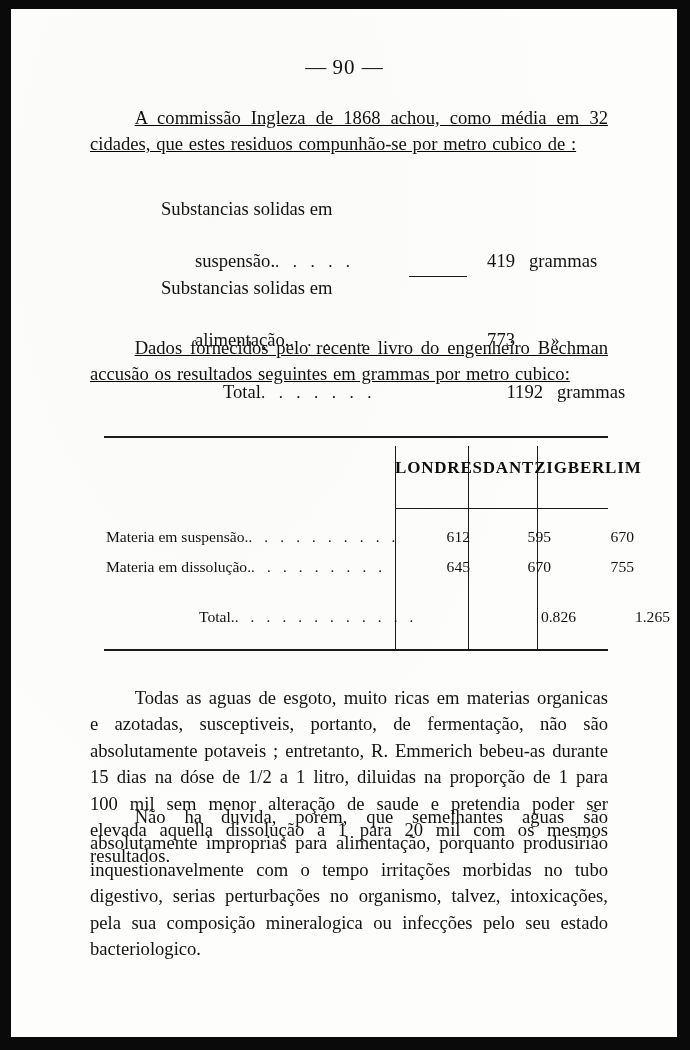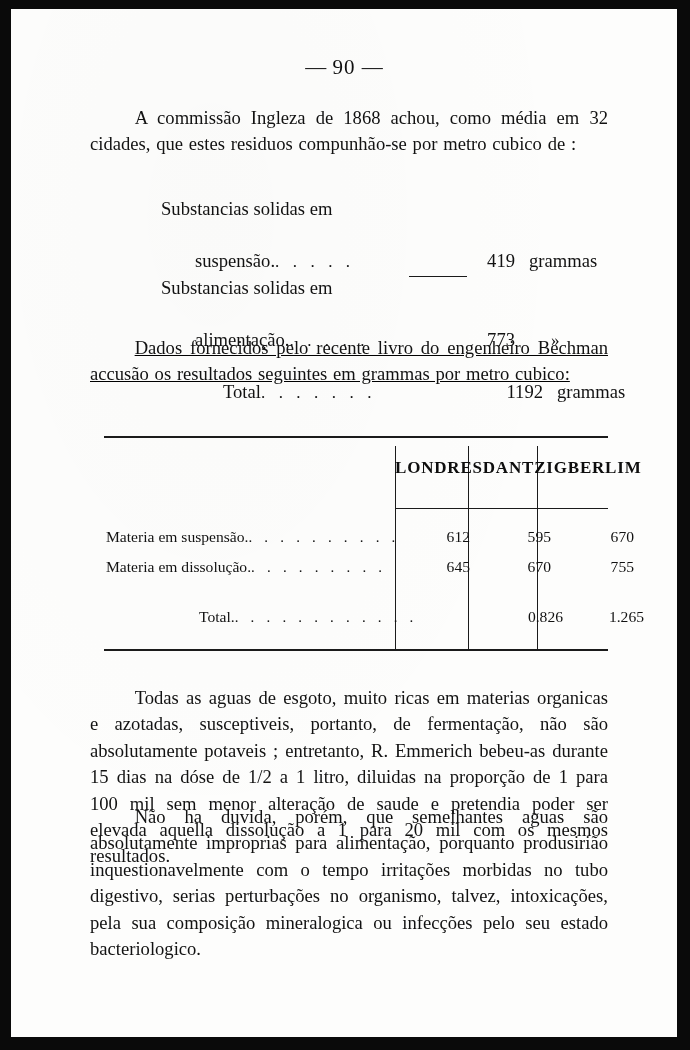--- a/index.html
+++ b/index.html
@@ -181,21 +181,21 @@
     width: 504px;
     font-size: 15.6px;
     color: #121212;
   }
   .trow {
     display: flex;
     align-items: baseline;
     height: 30px;
     white-space: nowrap;
   }
-  .trow.total-row { margin-top: 20px; }
+  .trow.total-row { margin-top: 20px; gap: 13px; }
   .td-label {
     flex: 0 0 291px;
     padding-left: 2px;
     overflow: hidden;
   }
   .td-label.total-label { padding-left: 95px; }
   .td-label .leaders { letter-spacing: 4.2px; font-size: 15px; }
   .td-num {
     text-align: right;
     padding-right: 12px;
@@ -210,21 +210,21 @@
 <div class="scan-frame">
   <div class="page">
     <div class="paper-inner">
 
       <div class="folio">
         <span class="dash">—</span>
         <span>90</span>
         <span class="dash">—</span>
       </div>
 
-      <div class="col" style="top:96px;">
+      <div class="col" style="top:96px;text-decoration:underline;">
         <p class="para">A commissão Ingleza de 1868 achou, como média em 32 cidades, que estes residuos compunhão-se por metro cubico de :</p>
       </div>
 
       <div class="tabulation">
 
         <div class="tab-row">
           <span class="tab-label">Substancias solidas em</span>
         </div>
         <div class="tab-row">
           <span class="tab-label indent"><span>suspensão.</span><span class="leaders">. . . . .</span></span>

